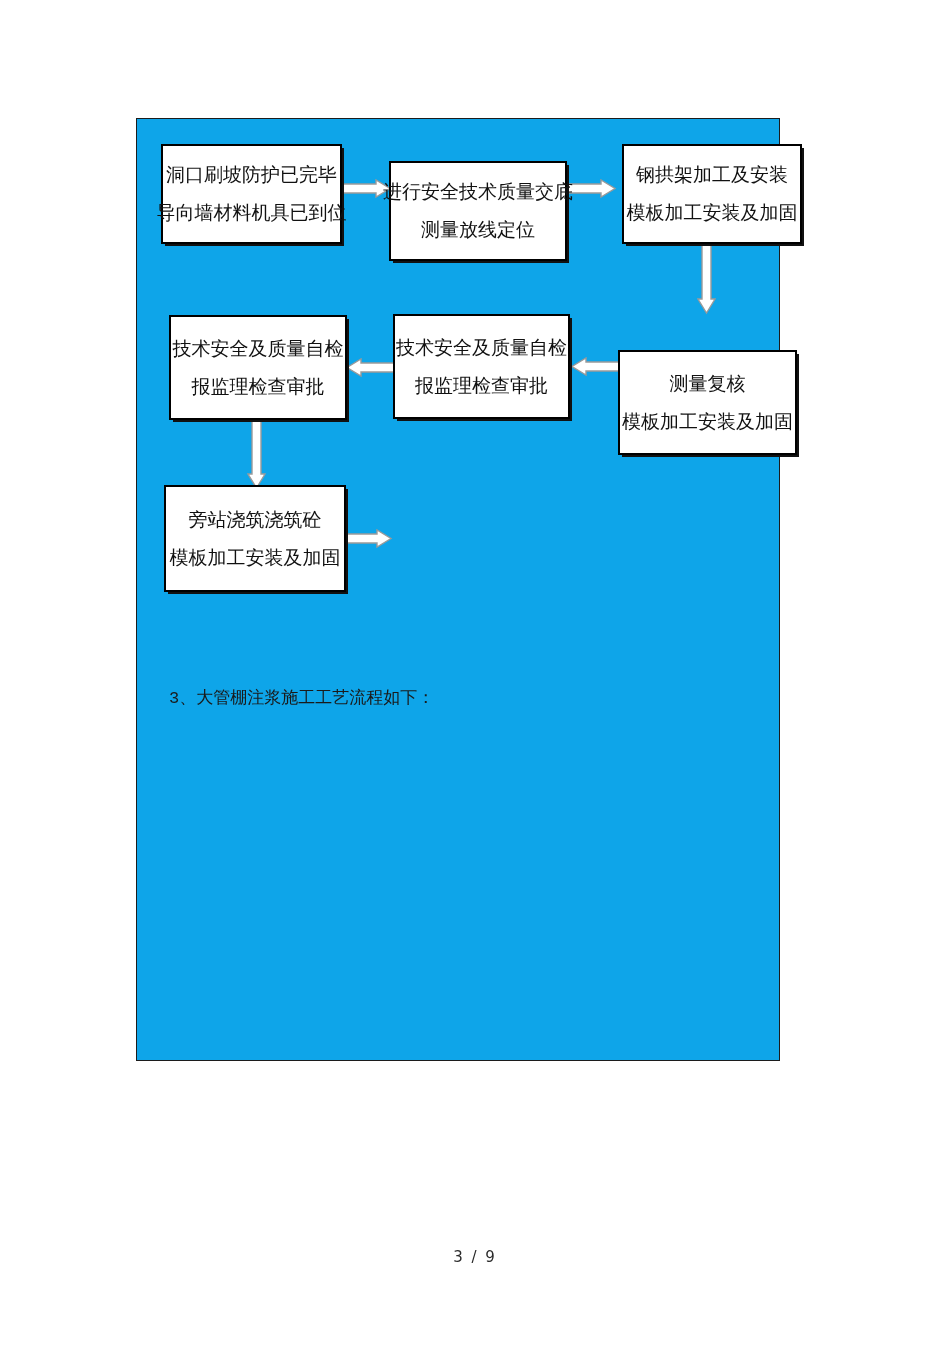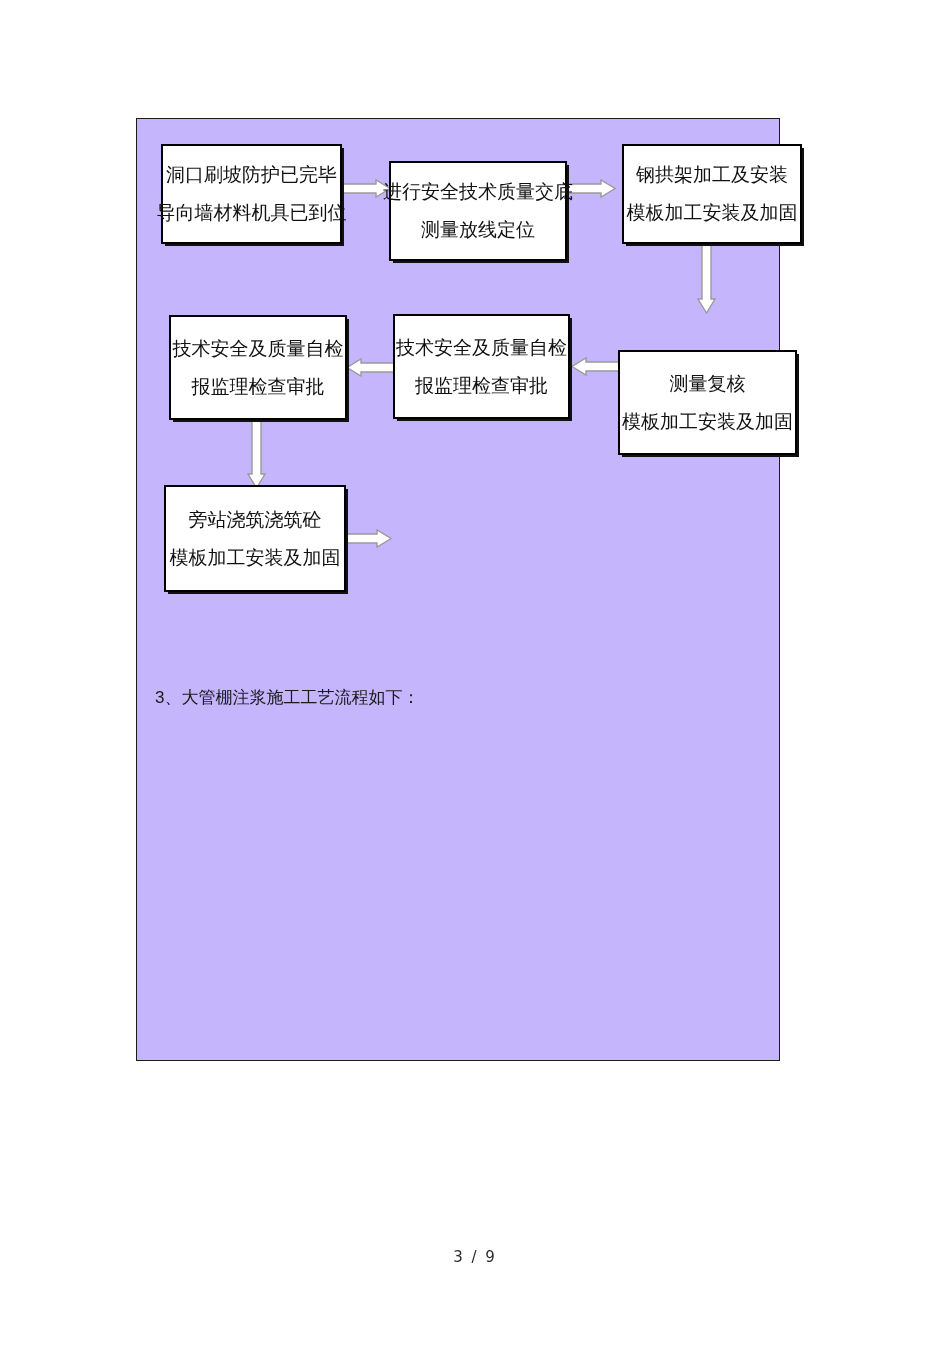--- a/index.html
+++ b/index.html
@@ -24,21 +24,21 @@
   }
 
   #content-frame {
     position: absolute;
     left: 136px;
     top: 118px;
     width: 644px;
     height: 943px;
     border: 1px solid #1c1c1c;
     box-sizing: border-box;
-    background: #c4b5fd;
+    background: #0ea5e9;
   }
 
   
   #flowchart {
     position: absolute;
     left: 0; top: 0;
     width: 677px;
     height: 943px;
   }
 
@@ -96,23 +96,23 @@
   
   .arrow {
     position: absolute;
     z-index: 2;
   }
   .arrow svg { display: block; }
 
   
   #caption {
     position: absolute;
-    left: 18px;
+    left: 32px;
     top: 567px;
-    font-family: Liberation Sans, sans-serif;
+    font-family: Liberation Mono, monospace;
     font-size: 17px;
     color: #1a1a1a;
     white-space: nowrap;
   }
 
   
   #footer {
     position: absolute;
     left: 0;
     top: 1248px;

